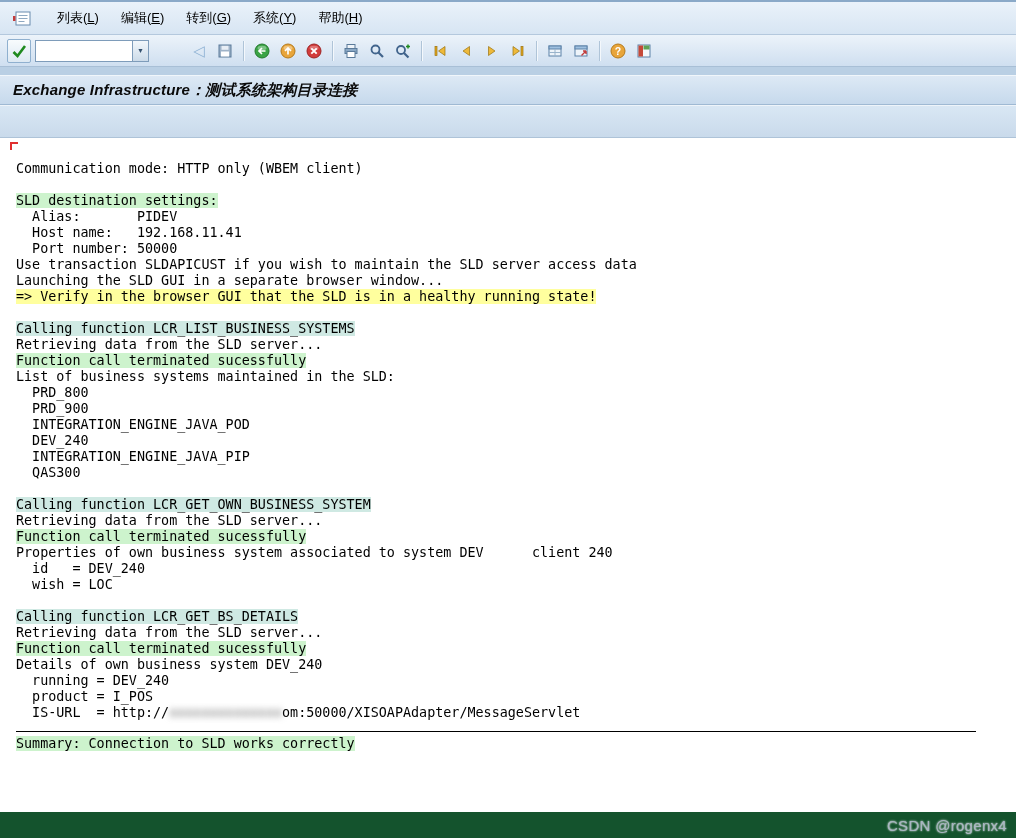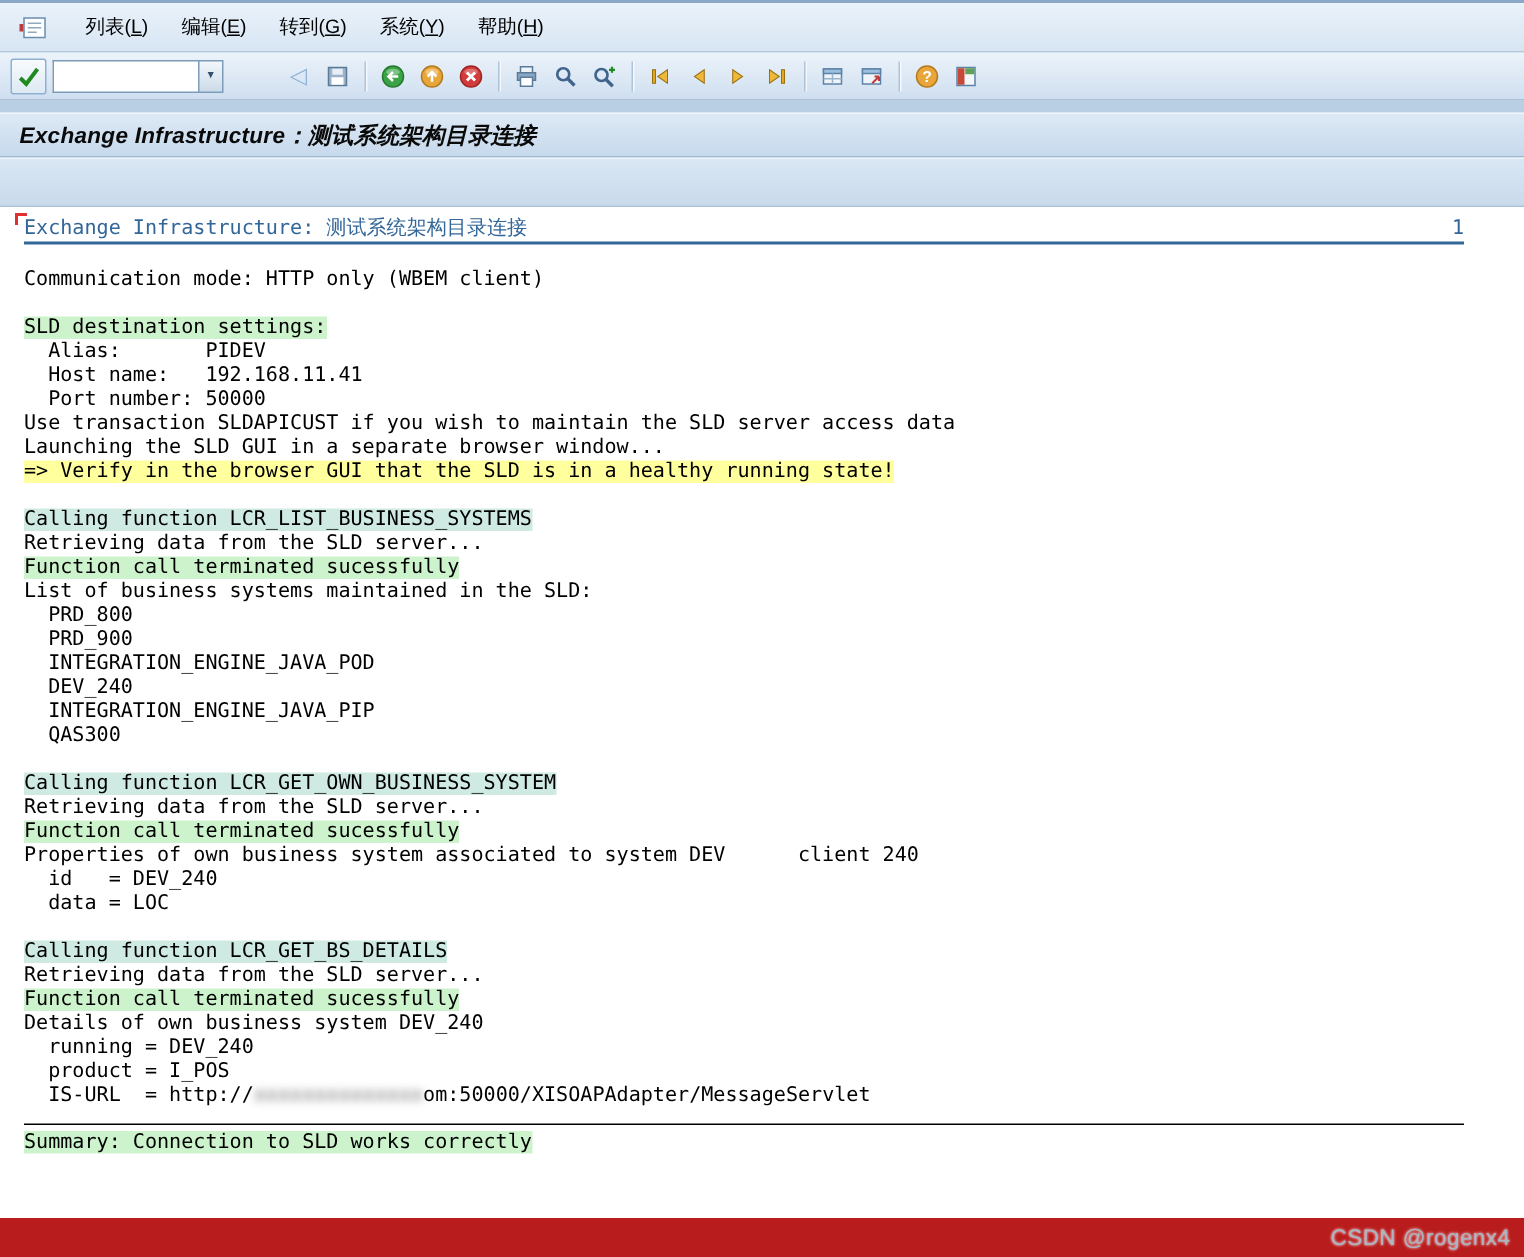--- a/index.html
+++ b/index.html
@@ -55,21 +55,21 @@
   .rheader { display:flex; justify-content:space-between; width:960px; height:16px;
              color:var(--hdr-blue); border-bottom:2px solid var(--hdr-blue);
              box-sizing:content-box; white-space:pre; }
   .rrule { height:11px; width:960px; border-bottom:1px solid #000; margin-bottom:4px; }
   .hl-green  { background:var(--hl-green); }
   .hl-teal   { background:var(--hl-teal); }
   .hl-yellow { background:var(--hl-yellow); }
   .blurred { filter:blur(3px); color:#666; }
 
   
-  .statusbar { height:26px; background:#b91c1c; position:relative; }
+  .statusbar { height:26px; background:#14532d; position:relative; }
   .watermark { position:absolute; right:9px; bottom:4px; font-size:15px;
                color:#a9b5c2; text-shadow:0 0 2px #ffffff; letter-spacing:.3px; }
 </style>
 </head>
 <body>
 
 <div class="window">
 
   <div class="menubar">
     <span class="sysicon">
@@ -215,21 +215,20 @@
 
   <div class="titlebar">
     <span class="title">Exchange Infrastructure：测试系统架构目录连接</span>
   </div>
 
   <div class="subbar"></div>
 
   <div class="content">
     <span class="red-corner"></span>
     <div class="report" id="report-lines">
-        <div class="rheader"><span>Exchange Infrastructure: 测试系统架构目录连接</span><span>1</span></div>
         <div class="rline"><span></span></div>
         <div class="rline"><span>Communication mode: HTTP only (WBEM client)</span></div>
         <div class="rline"><span></span></div>
         <div class="rline"><span class="hl-green">SLD destination settings:</span></div>
         <div class="rline"><span>  Alias:       PIDEV</span></div>
         <div class="rline"><span>  Host name:   192.168.11.41</span></div>
         <div class="rline"><span>  Port number: 50000</span></div>
         <div class="rline"><span>Use transaction SLDAPICUST if you wish to maintain the SLD server access data</span></div>
         <div class="rline"><span>Launching the SLD GUI in a separate browser window...</span></div>
         <div class="rline"><span class="hl-yellow">=&gt; Verify in the browser GUI that the SLD is in a healthy running state!</span></div>
@@ -243,21 +242,21 @@
         <div class="rline"><span>  INTEGRATION_ENGINE_JAVA_POD</span></div>
         <div class="rline"><span>  DEV_240</span></div>
         <div class="rline"><span>  INTEGRATION_ENGINE_JAVA_PIP</span></div>
         <div class="rline"><span>  QAS300</span></div>
         <div class="rline"><span></span></div>
         <div class="rline"><span class="hl-teal">Calling function LCR_GET_OWN_BUSINESS_SYSTEM</span></div>
         <div class="rline"><span>Retrieving data from the SLD server...</span></div>
         <div class="rline"><span class="hl-green">Function call terminated sucessfully</span></div>
         <div class="rline"><span>Properties of own business system associated to system DEV      client 240</span></div>
         <div class="rline"><span>  id   = DEV_240</span></div>
-        <div class="rline"><span>  data = LOC</span></div>
+        <div class="rline"><span>  wish = LOC</span></div>
         <div class="rline"><span></span></div>
         <div class="rline"><span class="hl-teal">Calling function LCR_GET_BS_DETAILS</span></div>
         <div class="rline"><span>Retrieving data from the SLD server...</span></div>
         <div class="rline"><span class="hl-green">Function call terminated sucessfully</span></div>
         <div class="rline"><span>Details of own business system DEV_240</span></div>
         <div class="rline"><span>  running = DEV_240</span></div>
         <div class="rline"><span>  product = I_POS</span></div>
         <div class="rline"><span>  IS-URL  = http://</span><span class="blurred">xxxxxxxxxxxxxx</span><span>om:50000/XISOAPAdapter/MessageServlet</span></div>
         <div class="rrule"></div>
         <div class="rline"><span class="hl-green">Summary: Connection to SLD works correctly</span></div>

